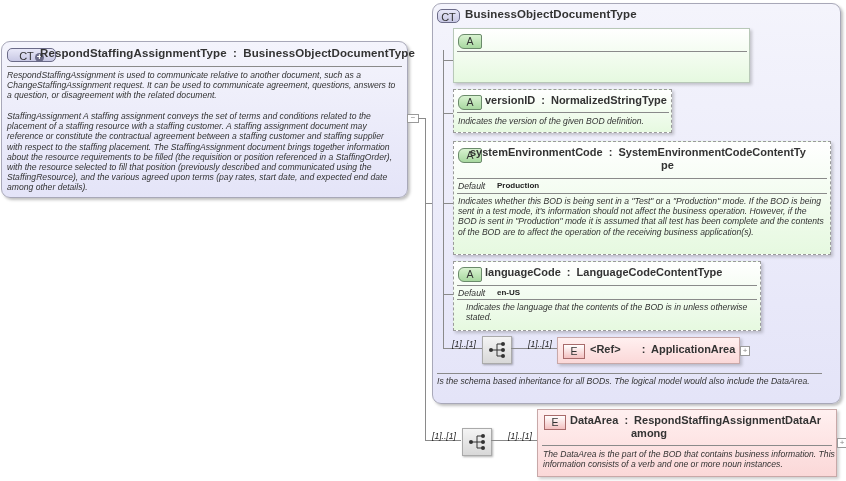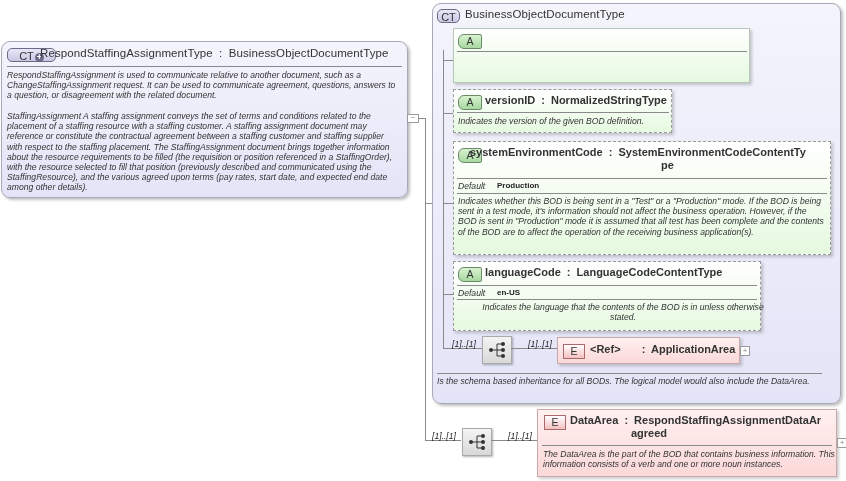--- a/index.html
+++ b/index.html
@@ -3,21 +3,21 @@
 <meta charset="utf-8">
 <style>
   html, body { margin:0; padding:0; background:#ffffff; }
   body { width:846px; height:481px; position:relative; overflow:hidden;
          font-family:"Liberation Sans", sans-serif; color:#222; }
 
   
   .ct-box { position:absolute; border:1px solid #a8a8b8; border-radius:9px;
             background:linear-gradient(180deg,#f4f4fc 0%,#e4e4f8 100%);
             box-shadow:2px 2px 3px rgba(0,0,0,0.25); }
-  .ct-title { position:absolute; font-weight:normal; font-size:11.5px; color:#333; white-space:nowrap; letter-spacing:0.1px; }
+  .ct-title { position:absolute; font-weight:bold; font-size:11.5px; color:#333; white-space:nowrap; letter-spacing:0.1px; }
   .ct-badge { position:absolute; height:14px; border:1px solid #6b6b88; border-radius:5px;
               background:linear-gradient(180deg,#e8e8f8,#c8c8e4); font-size:11px; line-height:14px;
               color:#333; text-align:center; box-sizing:border-box; padding:0 3px; }
   .ct-badge .plus { display:inline-block; width:9px; height:9px; border-radius:50%; background:#6b6b88;
                     color:#fff; font-size:9px; line-height:9px; text-align:center; vertical-align:middle; margin-left:1px; font-weight:bold; }
   .sep { position:absolute; height:1px; background:#8a8a8a; }
   .doc { position:absolute; font-style:italic; font-size:8.6px; line-height:10.2px; color:#333; }
 
   
   .attr-box { position:absolute; background:linear-gradient(180deg,#ffffff 0%,#e6f9e0 100%);
@@ -113,21 +113,21 @@
   <div class="a-badge" style="left:4px;top:5px;">A</div>
   <div class="attr-title" style="left:31px;top:4px;">
     <span>languageCode</span>
     <span style="margin:0 3px;">:</span>
     <span>LanguageCodeContentType</span>
   </div>
   <div class="sep" style="left:3px;top:23px;width:300px;"></div>
   <div class="def-label" style="left:4px;top:26px;">Default</div>
   <div class="def-val" style="left:43px;top:26px;">en-US</div>
   <div class="sep" style="left:3px;top:37px;width:300px;"></div>
-  <div class="doc" style="left:20px;top:40px;width:298px;text-align:center;">Indicates the language that the contents of the BOD is in unless otherwise stated.</div>
+  <div class="doc" style="left:12px;top:40px;width:298px;">Indicates the language that the contents of the BOD is in unless otherwise stated.</div>
 </div>
 
 <div class="line" style="left:443px;top:348px;width:39px;height:1px;"></div>
 <div class="card" style="left:452px;top:339px;">[1]..[1]</div>
 <div class="seq" style="left:482px;top:336px;">
   <svg width="28" height="26">
     <circle cx="8" cy="13" r="2" fill="#333"></circle>
     <line x1="8" y1="13" x2="14" y2="13" stroke="#333" stroke-width="1"></line>
     <line x1="14" y1="7" x2="14" y2="19" stroke="#333" stroke-width="1"></line>
     <line x1="14" y1="7" x2="19" y2="7" stroke="#333" stroke-width="1"></line>
@@ -166,17 +166,17 @@
 </div>
 <div class="line" style="left:491px;top:440px;width:46px;height:1px;"></div>
 <div class="card" style="left:508px;top:431px;">[1]..[1]</div>
 <div class="el-box" style="left:537px;top:409px;width:298px;height:66px;">
   <div class="e-badge" style="left:6px;top:5px;">E</div>
   <div class="el-title" style="left:32px;top:4px;">
     <span>DataArea</span>
     <span style="margin:0 3px;">:</span>
     <span>RespondStaffingAssignmentDataAr</span>
   </div>
-  <div class="el-title" style="left:93px;top:17px;">agreed</div>
+  <div class="el-title" style="left:93px;top:17px;">among</div>
   <div class="sep" style="left:4px;top:35px;width:290px;"></div>
   <div class="doc" style="left:5px;top:39px;width:292px;">The DataArea is the part of the BOD that contains business information. This information consists of a verb and one or more noun instances.</div>
 </div>
 <div class="expander" style="left:837px;top:438px;">+</div>
 
 </body></html>

